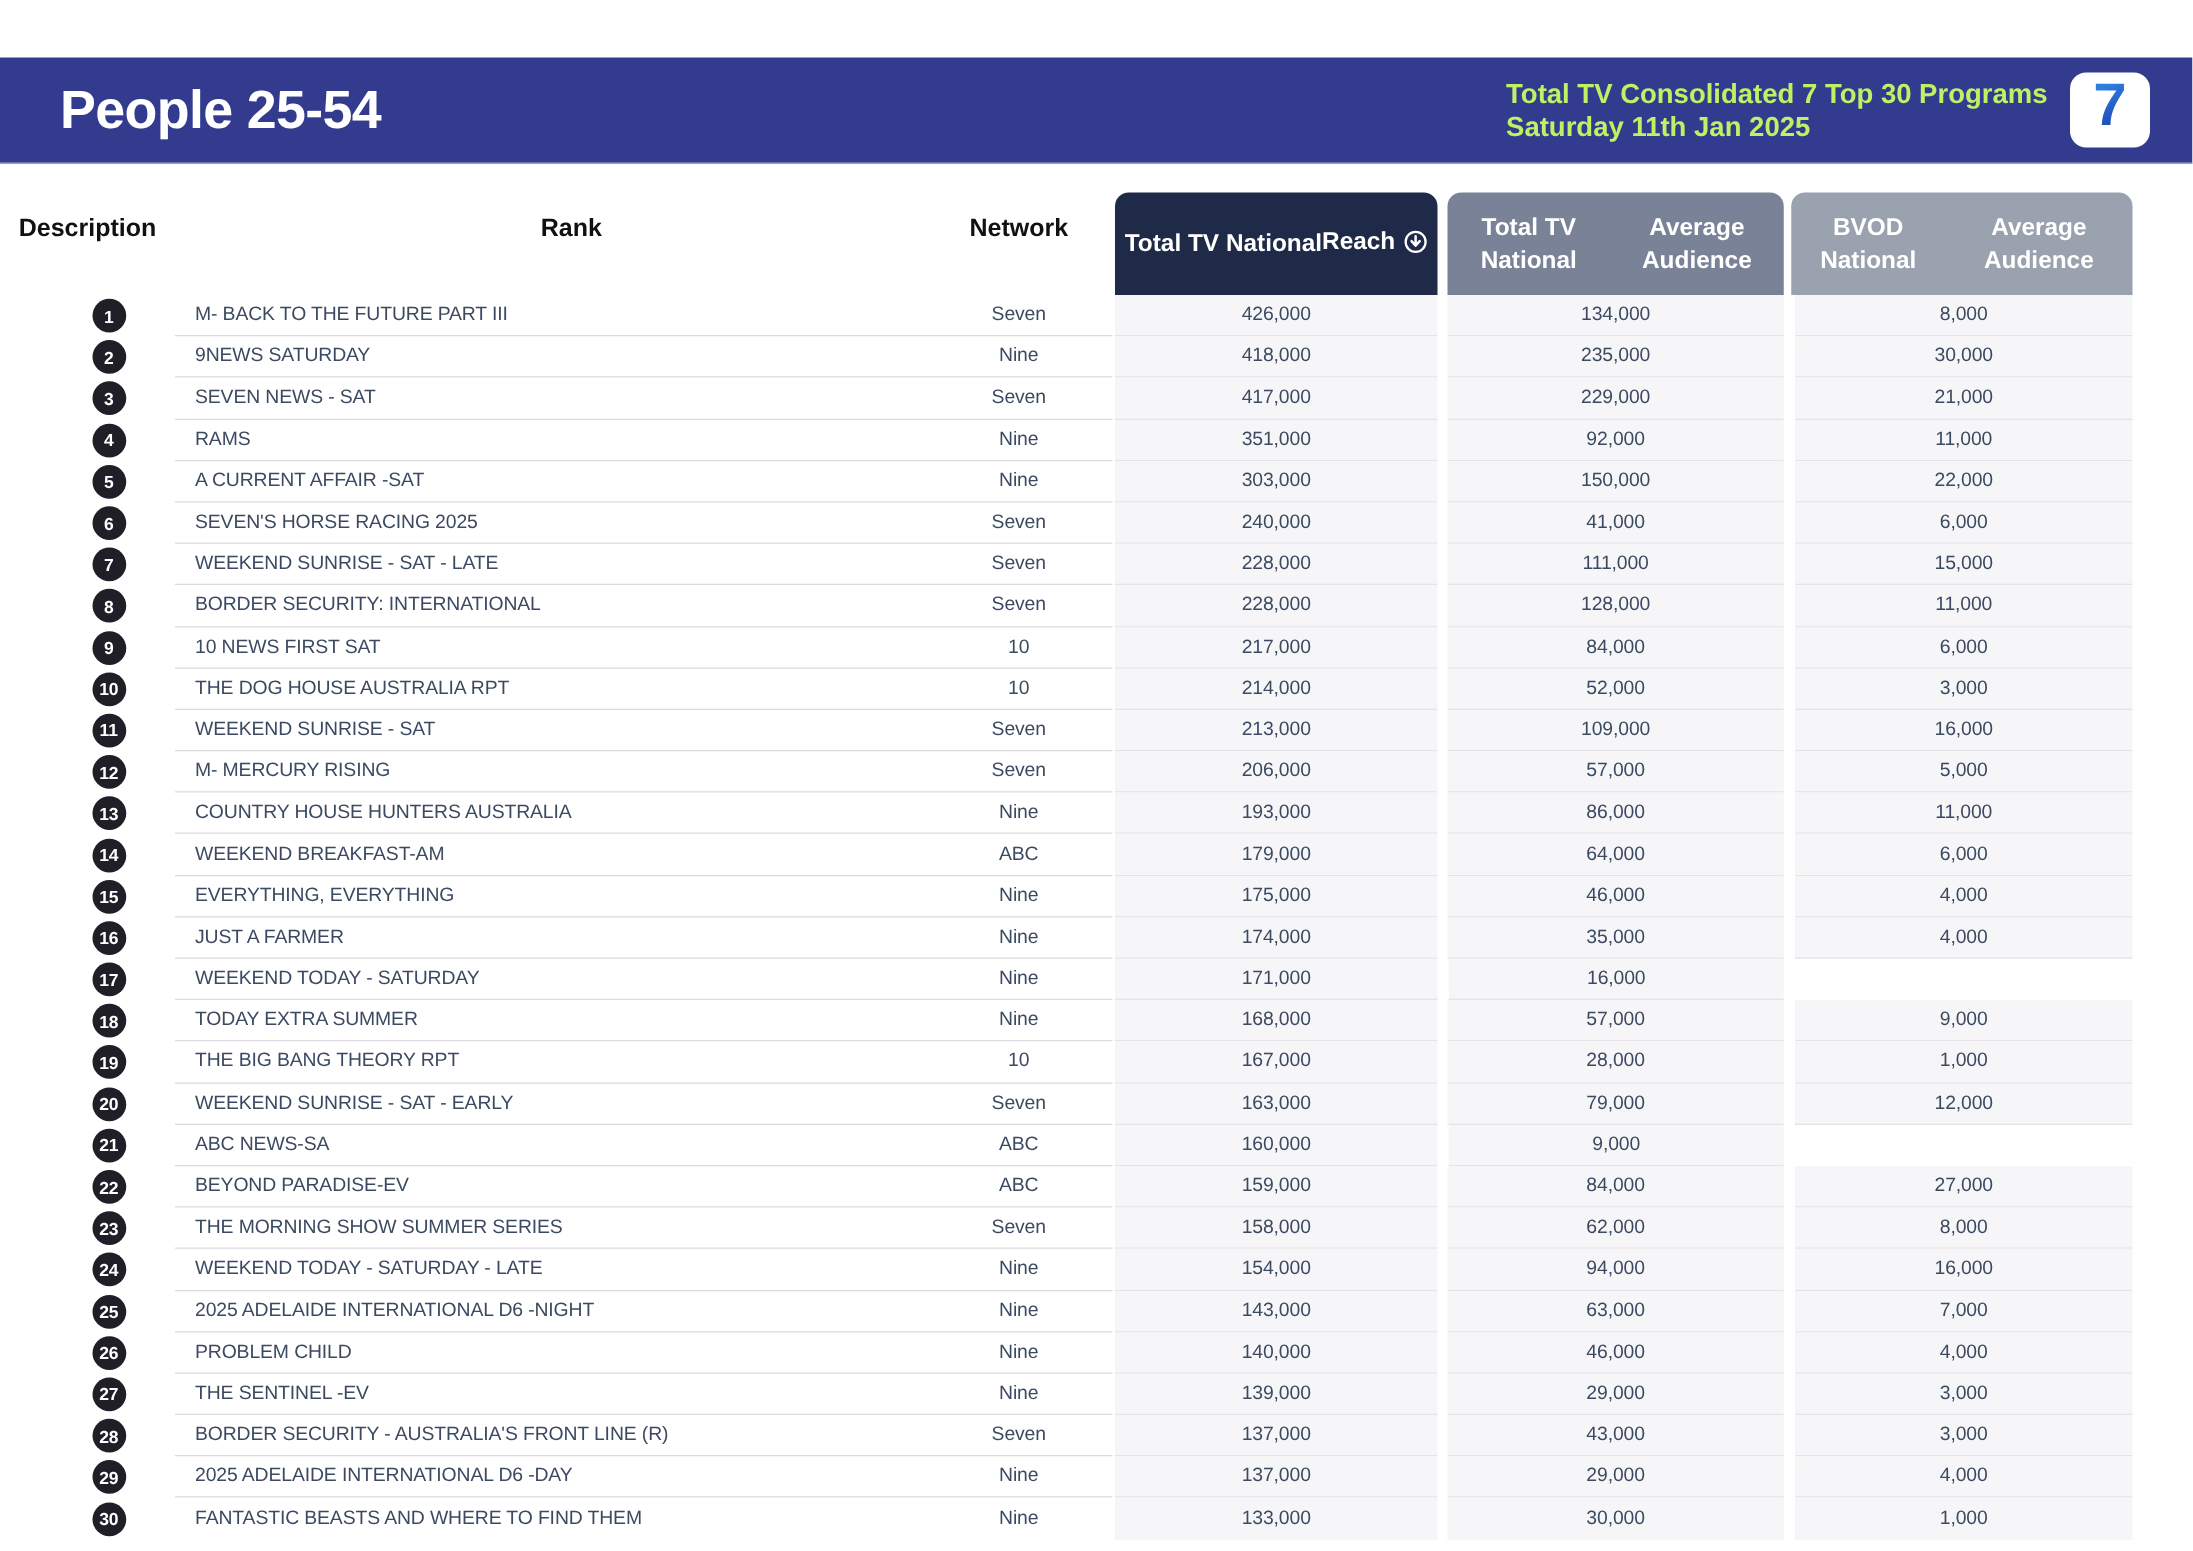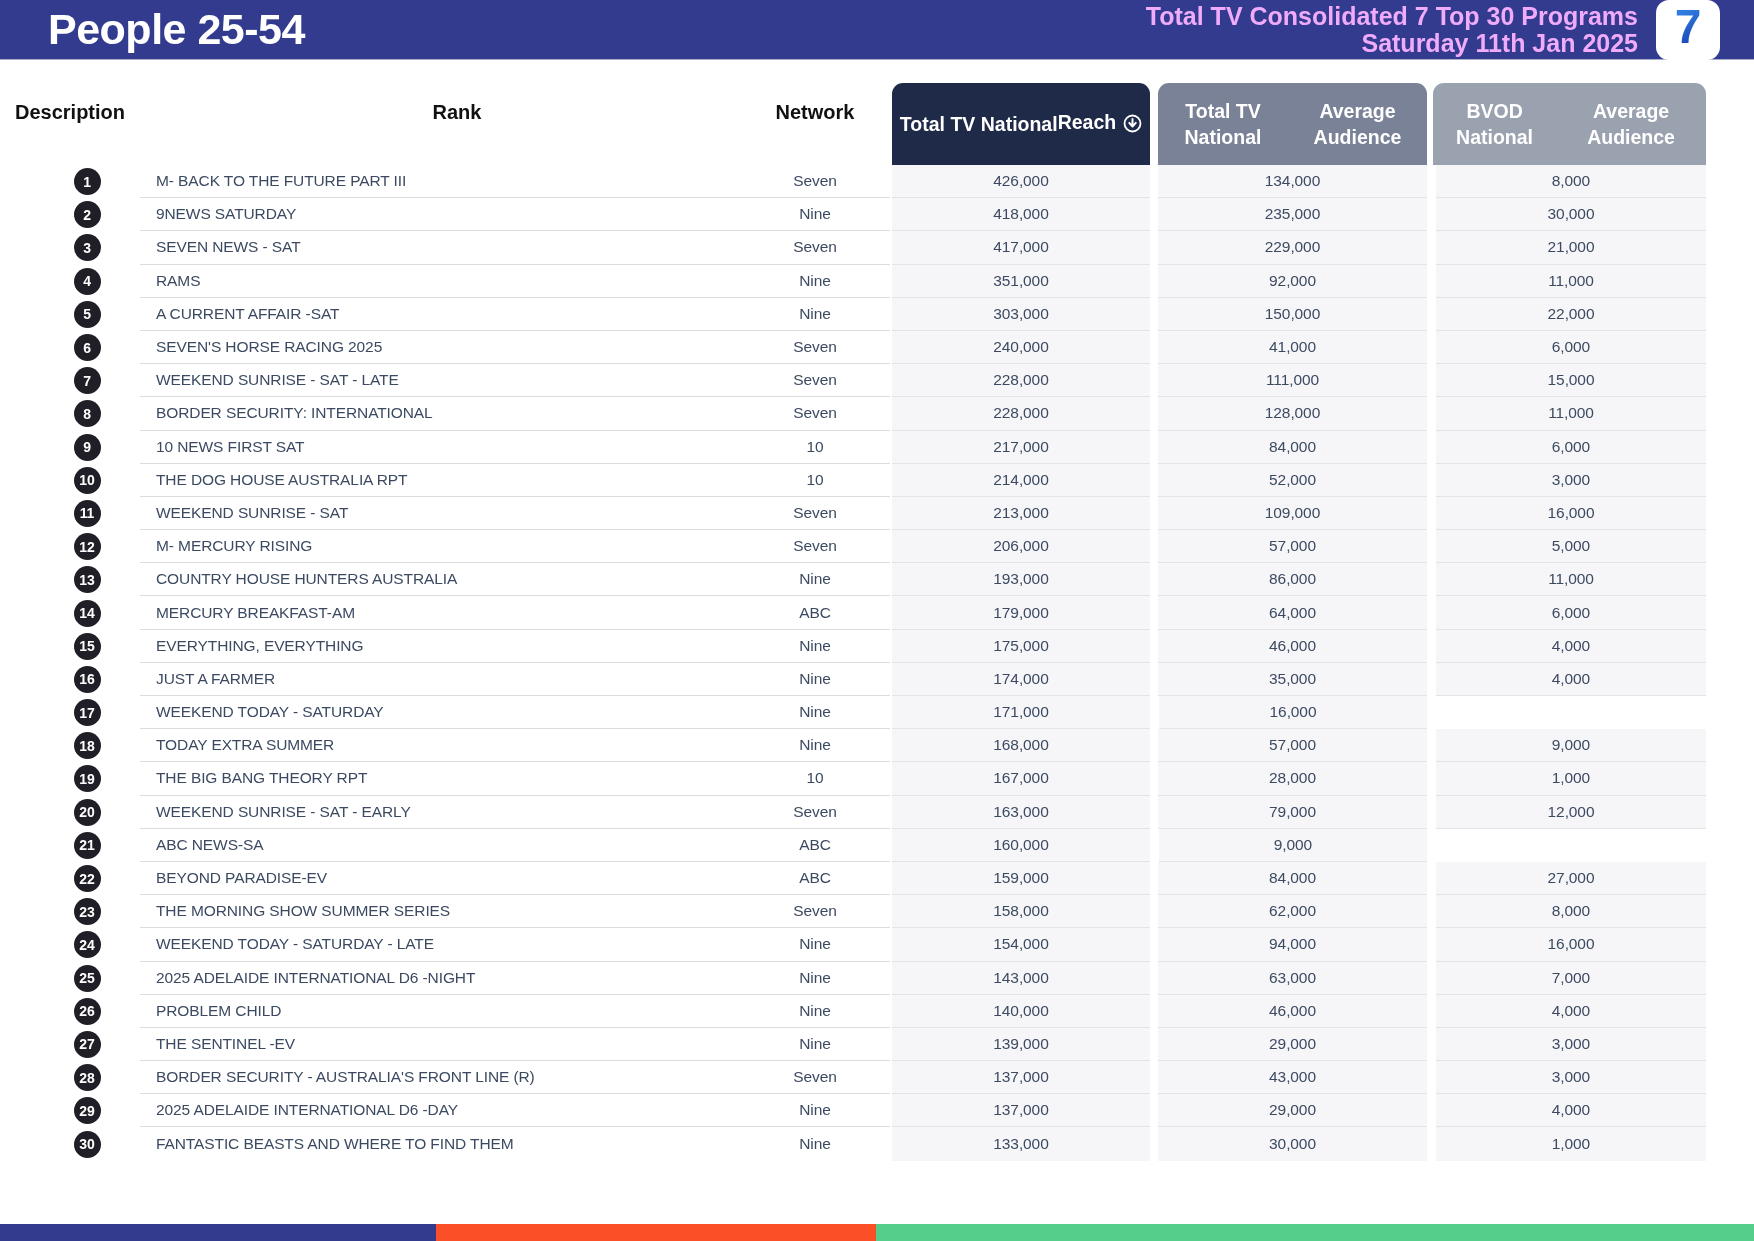--- a/index.html
+++ b/index.html
@@ -1,25 +1,25 @@
 <!DOCTYPE html>
 <html><head>
 <meta charset="utf-8">
 <style>
   * { margin:0; padding:0; box-sizing:border-box; }
   html,body { width:1754px; height:1241px; background:#ffffff; overflow:hidden;
               font-family:"Liberation Sans", sans-serif; }
   .page { position:relative; width:1754px; height:1241px; }
 
   
-  .banner { height:60px; background:#333B8F; display:flex; align-items:center;
-            border-bottom:1px solid #aab0cc; }
+  .banner { height:85px; background:#333B8F; display:flex; align-items:center;
+            border-bottom:1px solid #aab0cc;margin-top:46px; }
   .banner-title { color:#ffffff; font-size:43px; font-weight:bold; letter-spacing:-0.5px;
                   padding-left:48px; flex:1; }
-  .banner-sub { text-align:right; color:#f0abfc; font-weight:bold; font-size:25px;
+  .banner-sub { color:#bef264; font-weight:bold; font-size:22px;
                 line-height:27px; margin-right:18px; }
   .logo7 { width:64px; height:60px; background:#ffffff; border-radius:13px;
            margin-right:34px; display:flex; align-items:center; justify-content:center; }
   .logo7 span { font-size:48px; font-weight:bold; line-height:1;
                 background:linear-gradient(150deg,#2f7de0 20%,#1b3fae 80%);
                 -webkit-background-clip:text; background-clip:text;
                 -webkit-text-fill-color:transparent; color:#1e56c8; padding-bottom:6px; }
 
   
   .grid-row { display:grid; grid-template-columns:140px 600px 150px 260px 277px 279px; }
@@ -238,21 +238,21 @@
       <div class="cell cell-net">Nine</div>
       <div class="cell cell-num cell-reach">193,000</div>
       <div class="cell cell-num cell-ttv">86,000</div>
       <div class="cell cell-num cell-bvod">11,000</div>
     </div>
 
     <div class="grid-row row">
       <div class="cell cell-rank">
         <span class="badge">14</span>
       </div>
-      <div class="cell cell-desc">MERCURY BREAKFAST-AM</div>
+      <div class="cell cell-desc">WEEKEND BREAKFAST-AM</div>
       <div class="cell cell-net">ABC</div>
       <div class="cell cell-num cell-reach">179,000</div>
       <div class="cell cell-num cell-ttv">64,000</div>
       <div class="cell cell-num cell-bvod">6,000</div>
     </div>
 
     <div class="grid-row row">
       <div class="cell cell-rank">
         <span class="badge">15</span>
       </div>

